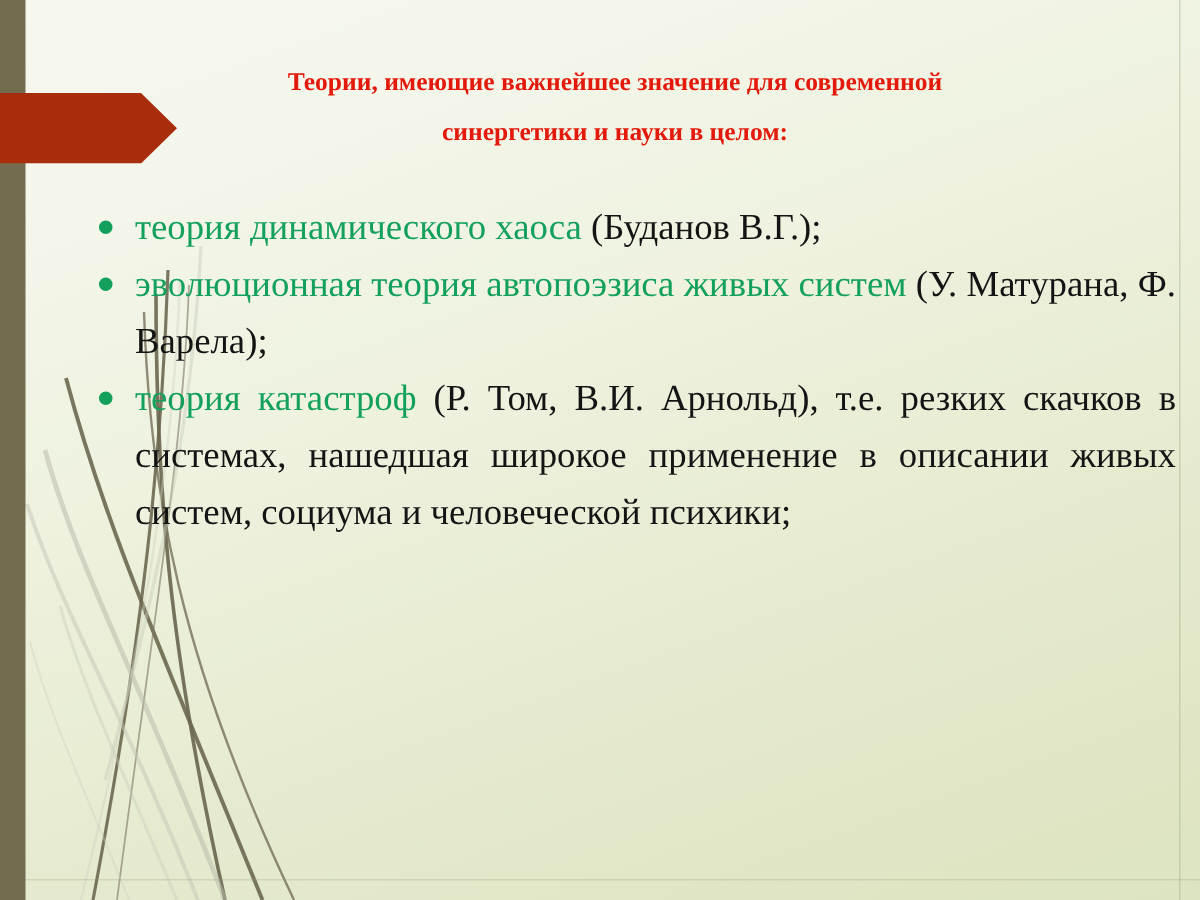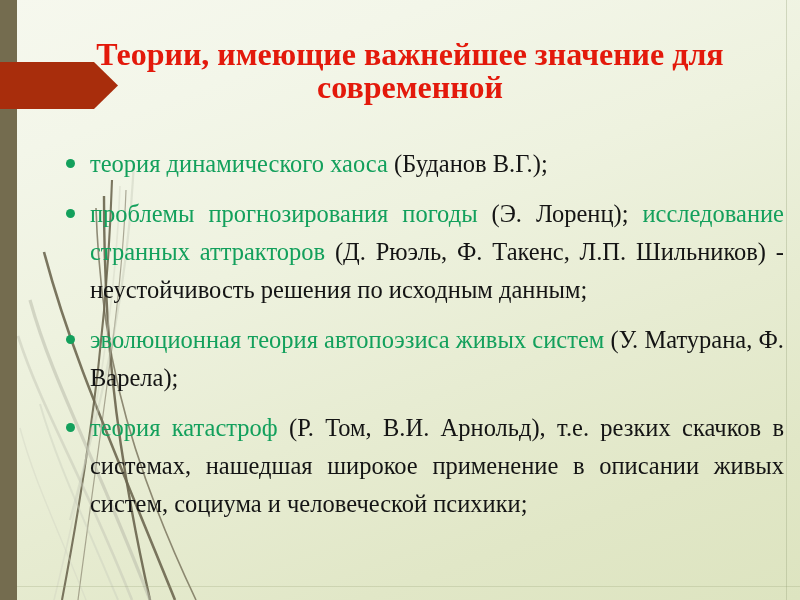--- a/index.html
+++ b/index.html
@@ -84,21 +84,21 @@
   
   #title {
     position: absolute;
     left: 60px;
     top: 38px;
     width: 700px;
     z-index: 5;
     text-align: center;
     color: #e3190b;
     font-weight: bold;
-    font-size: 32px;
+    font-size: 17px;
     line-height: 33px;
     letter-spacing: 0px;
   }
 
   
   #content {
     position: absolute;
     left: 58px;
     top: 133px;
     width: 726px;
@@ -123,21 +123,21 @@
     width: 9px;
     height: 9px;
     border-radius: 50%;
     background: #13a05c;
   }
 
   .g { color: #13a05c; }
   .k { color: #141414; }
 
   
-  .bullet-row > .txt { display: block; margin-top: 12px; }
+  .bullet-row > .txt { display: block; }
 </style>
 </head>
 <body>
 
 <div id="slide">
 
   <svg id="grass" viewBox="0 0 260 600" preserveAspectRatio="none">
     <path d="M112 180 C 108 300, 96 420, 62 600" stroke="#6d6750" stroke-width="2.1" fill="none" opacity="0.9"></path>
     <path d="M104 196 C 104 320, 112 430, 150 600" stroke="#6d6750" stroke-width="2.4" fill="none" opacity="0.92"></path>
     <path d="M44 252 C 70 350, 106 430, 175 600" stroke="#6d6750" stroke-width="2.6" fill="none" opacity="0.9"></path>
@@ -155,37 +155,32 @@
   <div id="bottom-hairline"></div>
 
   <div id="left-bar"></div>
 
   <svg id="arrow" viewBox="0 0 118 47" preserveAspectRatio="none">
     <polygon points="0,0 94,0 118,23.5 94,47 0,47" fill="#a82d0c"></polygon>
   </svg>
 
   <div id="title">
     <div>Теории, имеющие важнейшее значение для современной</div>
+    <div>синергетики и науки в целом:</div>
   </div>
 
   <div id="content">
 
     <div class="bullet-row">
       <span class="bullet-dot"></span>
       <span class="txt">
         <span class="g">теория динамического хаоса </span><span class="k">(Буданов В.Г.);</span>
       </span>
     </div>
 
-    <div class="bullet-row">
-      <span class="bullet-dot"></span>
-      <span class="txt">
-        <span class="g">проблемы прогнозирования погоды </span><span class="k">(Э. Лоренц); </span><span class="g">исследование странных аттракторов </span><span class="k">(Д. Рюэль, Ф. Такенс, Л.П. Шильников) - неустойчивость решения по исходным данным;</span>
-      </span>
-    </div>
 
     <div class="bullet-row">
       <span class="bullet-dot"></span>
       <span class="txt">
         <span class="g">эволюционная теория автопоэзиса живых систем </span><span class="k">(У. Матурана, Ф. Варела);</span>
       </span>
     </div>
 
     <div class="bullet-row">
       <span class="bullet-dot"></span>

